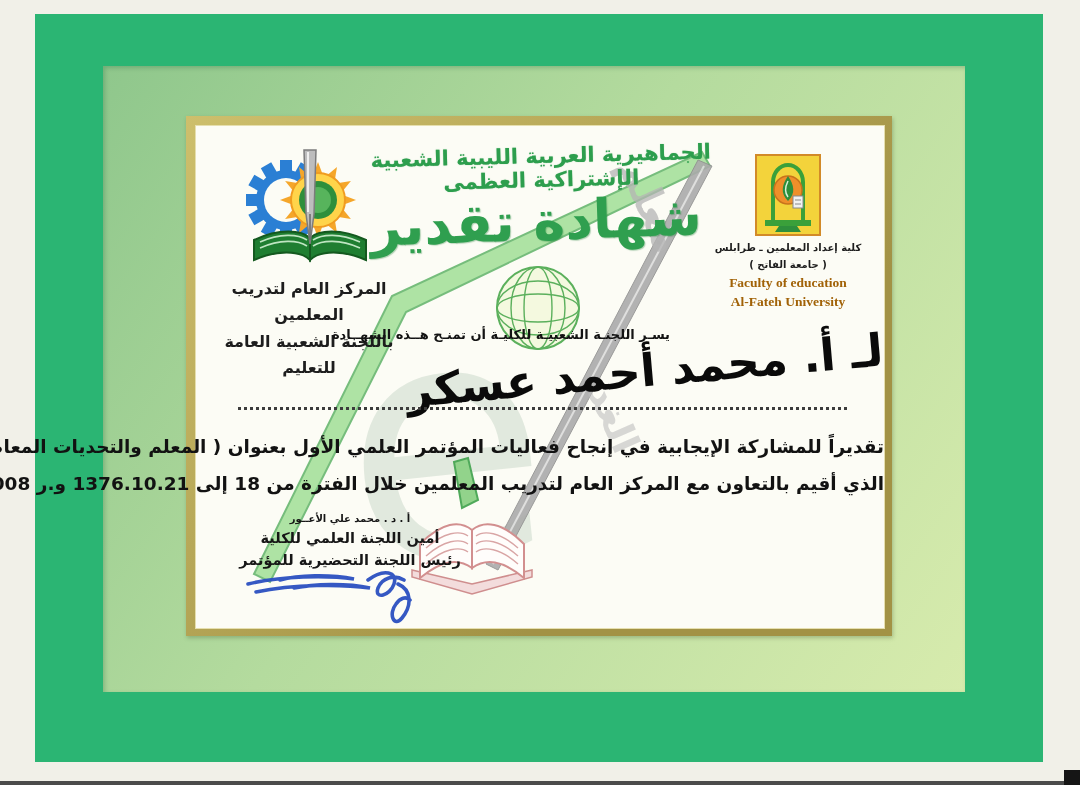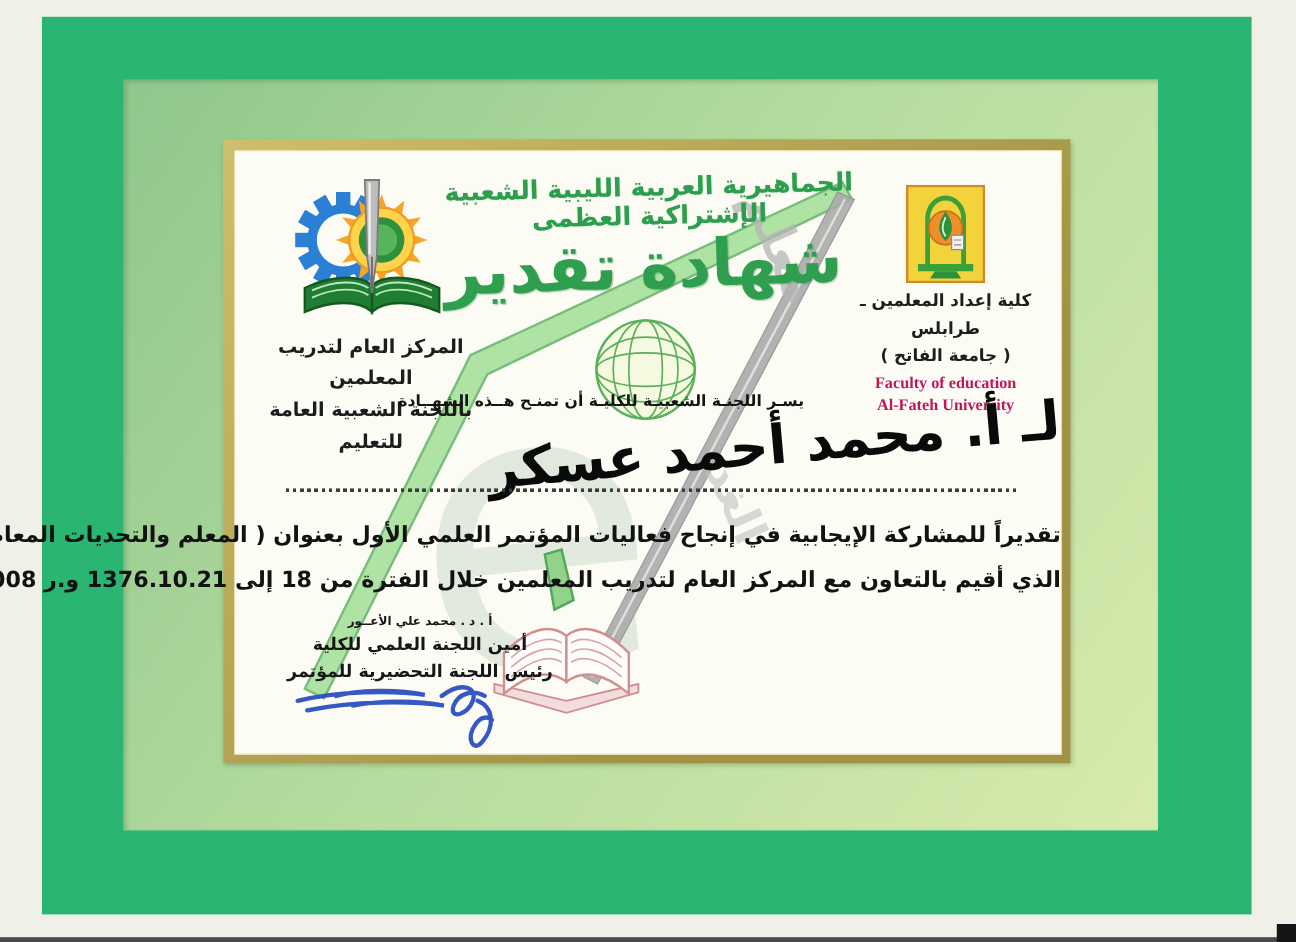--- a/index.html
+++ b/index.html
@@ -26,22 +26,22 @@
   .country-title{left:158px;top:18px;width:374px;text-align:center;
     color:#2d9e4d;font-weight:bold;font-size:21px;letter-spacing:1px;
     transform:rotate(-1.5deg);direction:rtl;text-shadow:0 0 1px rgba(45,158,77,.5);}
   .cert-title{left:150px;top:64px;width:380px;text-align:center;
     color:#2f9f4f;font-weight:bold;font-size:54px;transform:rotate(-2deg);
     direction:rtl;text-shadow:1px 1px 1px rgba(40,130,60,.35);}
   .org{text-align:center;direction:rtl;}
   .org-left{left:8px;top:18px;width:210px;}
   .org-right{left:502px;top:28px;width:180px;}
   .org .ar{font-size:16px;font-weight:bold;color:#1d1d1d;line-height:1.65;}
-  .org-right .ar{font-size:14px;}
-  .org .en{font-family:"Liberation Serif",serif;font-weight:bold;color:#be185d;
+  .org-right .ar{font-size:10px;}
+  .org .en{font-family:"Liberation Serif",serif;font-weight:bold;color:#a16207;
     font-size:14.5px;direction:ltr;line-height:1.25;margin-top:2px;}
   .org-right .en{font-size:13.5px;}
   .grant-line{left:36px;top:201px;width:438px;text-align:right;direction:rtl;
     font-size:13px;font-weight:bold;color:#131313;}
   .recipient{left:216px;top:218px;width:472px;text-align:center;direction:rtl;
     font-size:45px;font-weight:bold;color:#0a0a0a;transform:rotate(-5deg);
     white-space:nowrap;}
   .dotted{left:42px;top:281px;width:612px;height:3px;
     background:repeating-linear-gradient(90deg,#3c3c3c 0 3px,transparent 3px 6px);}
   .body-line{left:0;top:310px;width:688px;text-align:center;direction:rtl;

